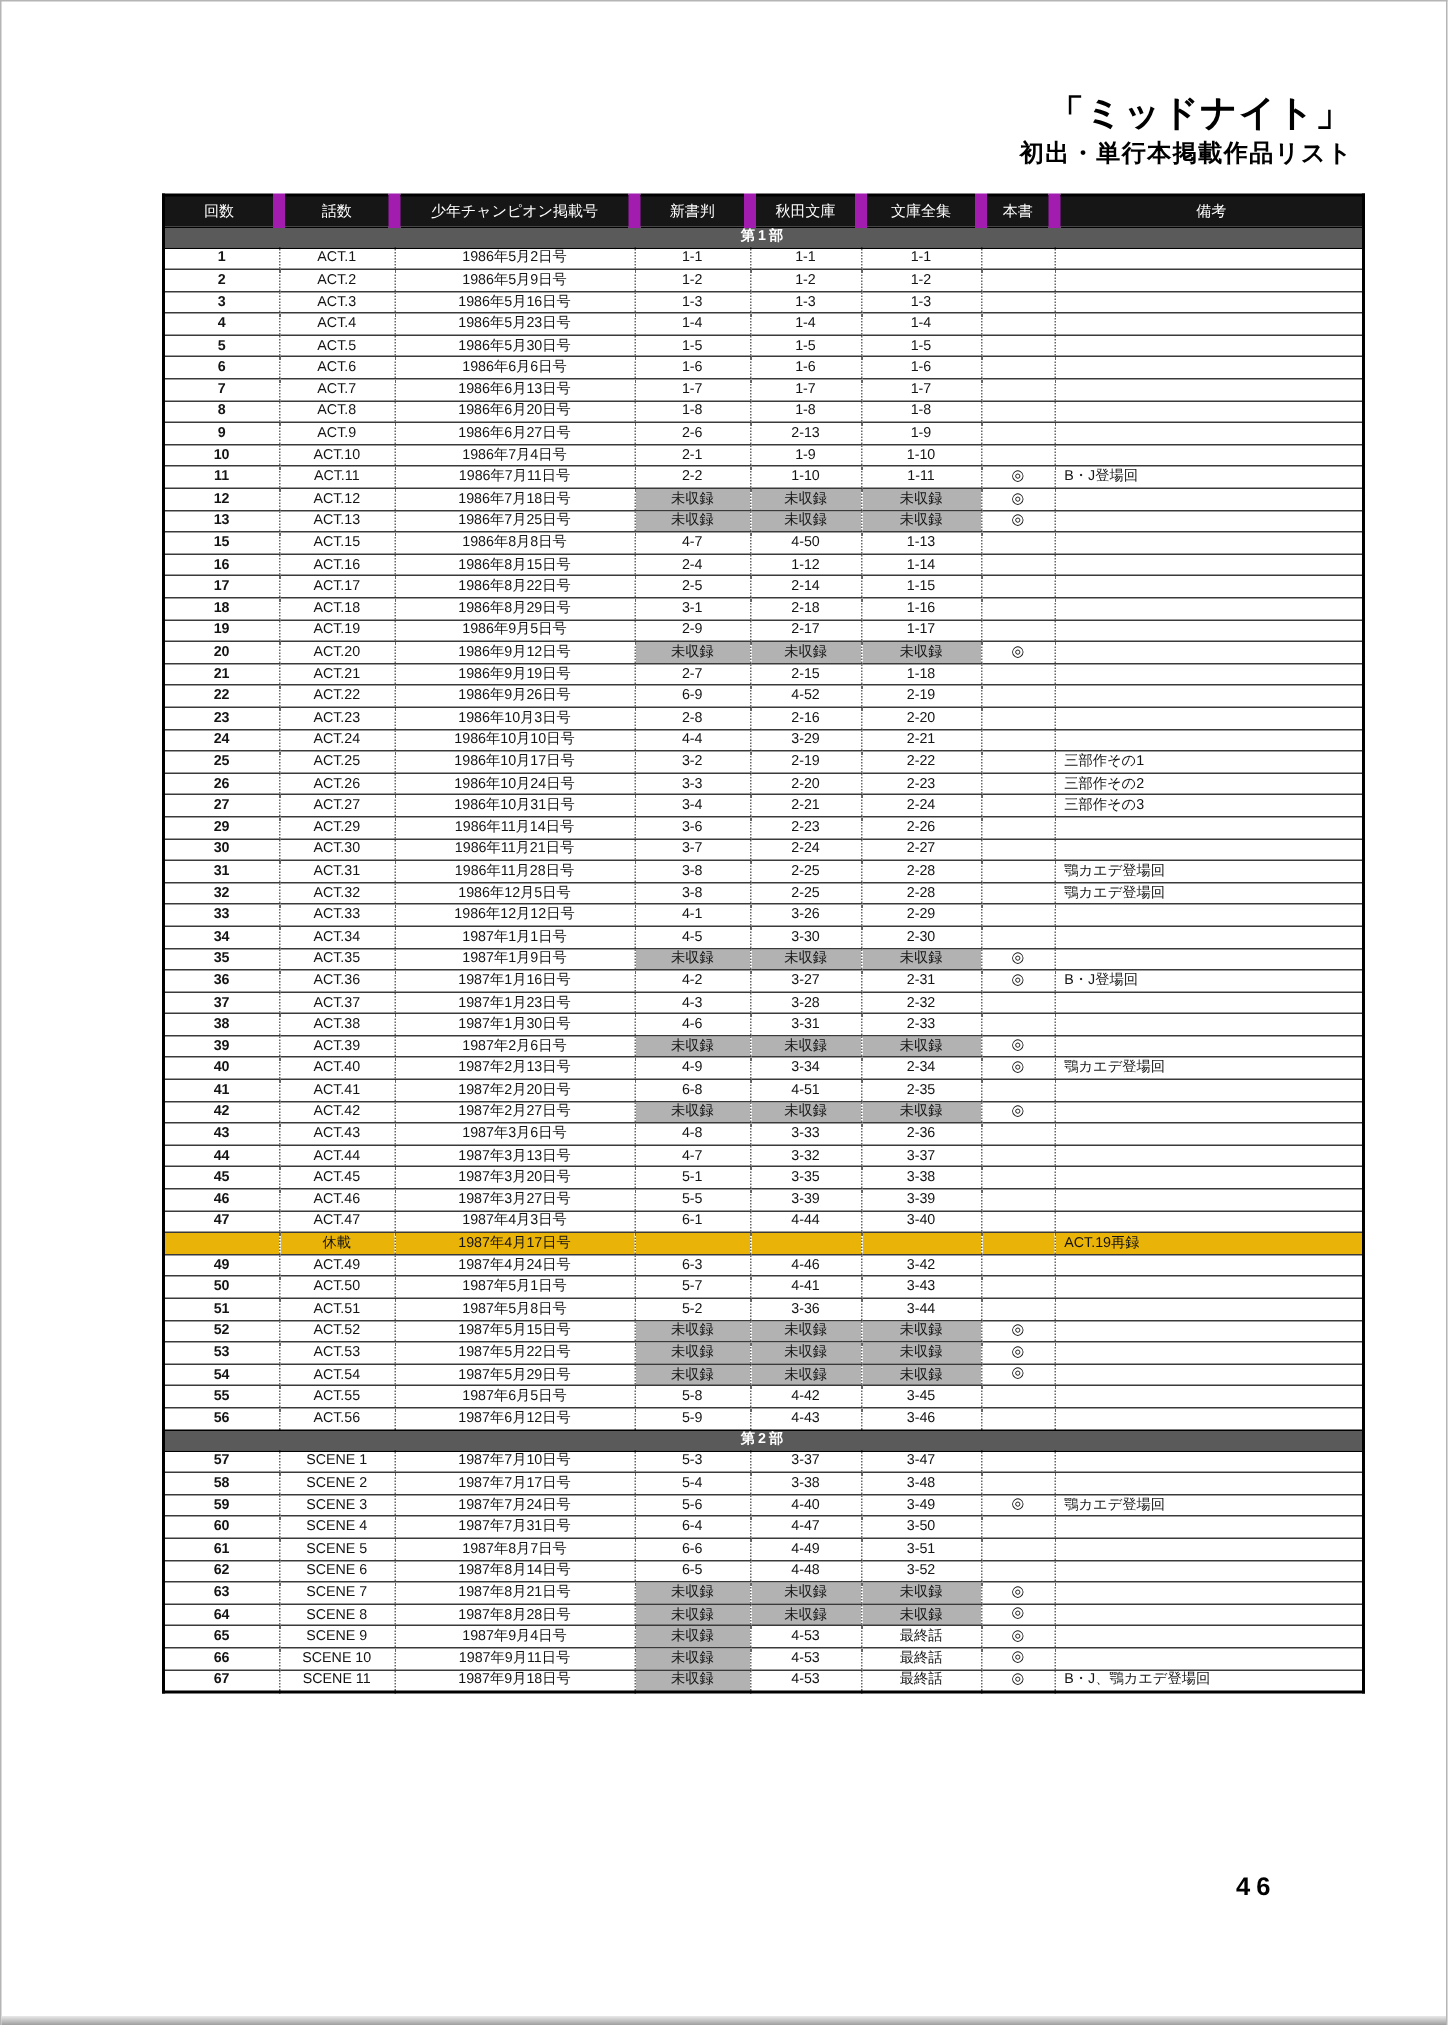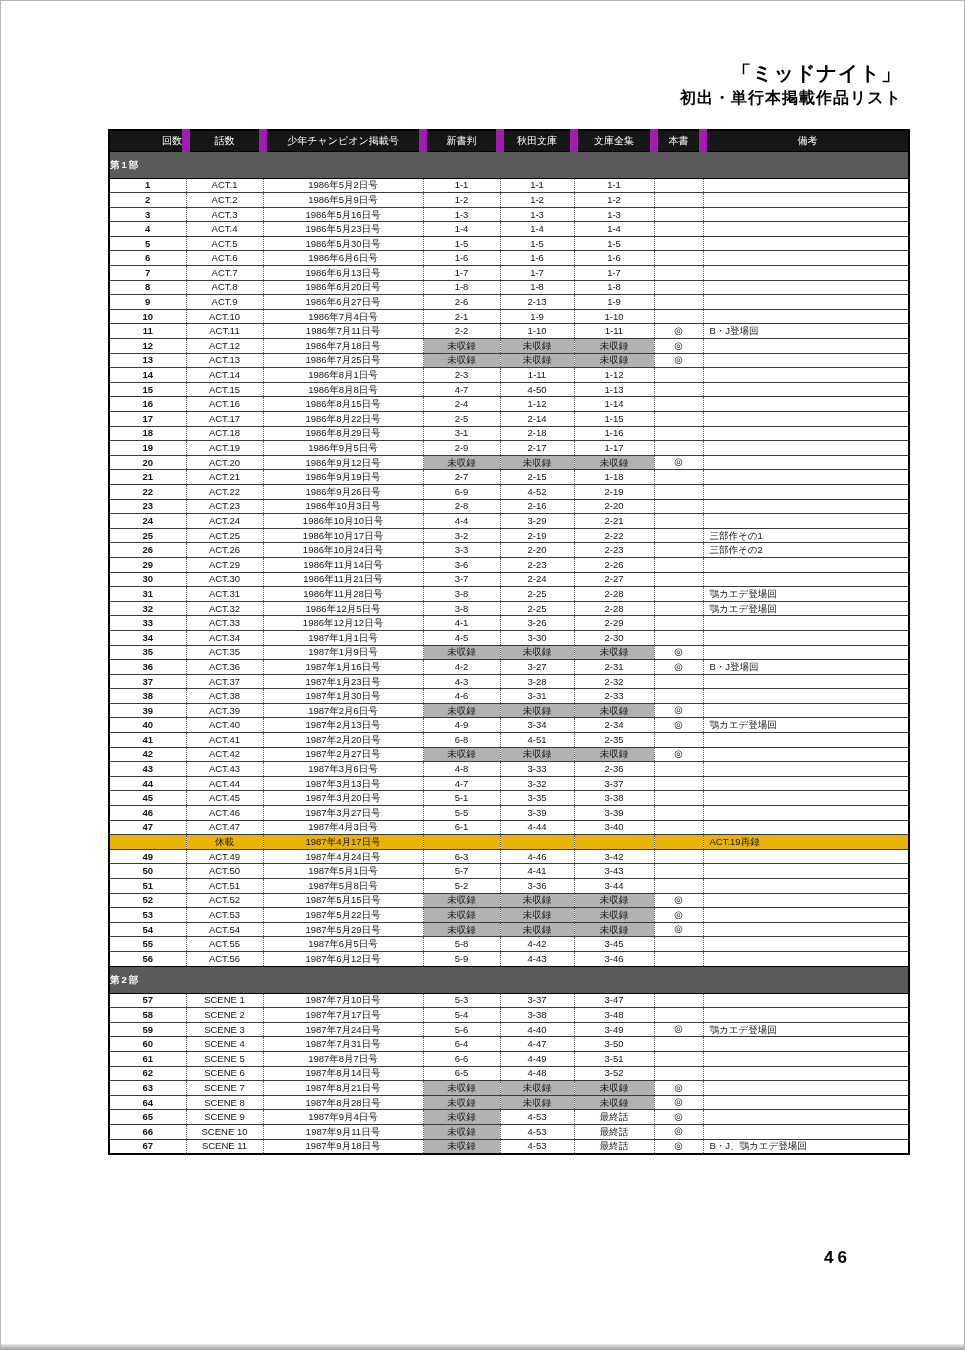--- a/index.html
+++ b/index.html
@@ -13,21 +13,21 @@
     border:1px solid #b5b5b5; border-bottom:none;
   }
   .page-bottom-shadow {
     position:absolute; left:0; right:0; bottom:0; height:6px;
     background:linear-gradient(#e9e9e9,#9f9f9f);
   }
   .title-block {
     position:absolute; top:60px; right:62px; text-align:right;
     font-weight:bold; color:#000; line-height:1.25; letter-spacing:1px;
   }
-  .title-line1 { font-size:20px; }
+  .title-line1 { font-size:24px; }
   .title-line2 { font-size:16px; margin-top:2px; }
 
   table.pub {
     position:absolute; left:107px; top:128px; width:800px;
     border-collapse:collapse; table-layout:fixed;
     border:2px solid #000;
   }
   table.pub col.c0 { width:77px; }
   table.pub col.c1 { width:77px; }
   table.pub col.c2 { width:160px; }
@@ -35,25 +35,25 @@
   table.pub col.c4 { width:74px; }
   table.pub col.c5 { width:80px; }
   table.pub col.c6 { width:49px; }
   table.pub col.c7 { width:206px; }
 
   thead th {
     background:#161616; color:#fff; font-weight:normal;
     font-size:10px; height:21px; padding:0; text-align:center;
     border-left:8px solid #a21caf;
   }
-  thead th:first-child { border-left:none;text-align:right; }
+  thead th:first-child { border-left:none; }
 
   tr.section td {
-    background:#5a5a5a; color:#fff; font-size:9.5px; height:27px;
-    text-align:left; padding:0; border-top:1px solid #000;
+    background:#5a5a5a; color:#fff; font-size:9.5px; height:14px;
+    text-align:center; padding:0; border-top:1px solid #000;
     border-bottom:1px solid #000; letter-spacing:2px;
   }
 
   tbody td {
     font-size:9.5px; color:#141414; text-align:center; height:14.6px;
     padding:0 2px; line-height:1.05; white-space:nowrap; overflow:hidden;
     border-top:1px solid #3a3a3a; border-left:1px dotted #666;
     background:#fff;
   }
   tbody td:first-child { border-left:none; font-weight:bold; }
@@ -227,30 +227,20 @@
           <td>13</td>
           <td>ACT.13</td>
           <td>1986年7月25日号</td>
           <td class="ni">未収録</td>
           <td class="ni">未収録</td>
           <td class="ni">未収録</td>
           <td class="mark">◎</td>
           <td class="remarks"></td>
         </tr>
         <tr>
-          <td>14</td>
-          <td>ACT.14</td>
-          <td>1986年8月1日号</td>
-          <td>2-3</td>
-          <td>1-11</td>
-          <td>1-12</td>
-          <td class="mark"></td>
-          <td class="remarks"></td>
-        </tr>
-        <tr>
           <td>15</td>
           <td>ACT.15</td>
           <td>1986年8月8日号</td>
           <td>4-7</td>
           <td>4-50</td>
           <td>1-13</td>
           <td class="mark"></td>
           <td class="remarks"></td>
         </tr>
         <tr>
@@ -355,20 +345,30 @@
         </tr>
         <tr>
           <td>26</td>
           <td>ACT.26</td>
           <td>1986年10月24日号</td>
           <td>3-3</td>
           <td>2-20</td>
           <td>2-23</td>
           <td class="mark"></td>
           <td class="remarks">三部作その2</td>
+        </tr>
+        <tr>
+          <td>27</td>
+          <td>ACT.27</td>
+          <td>1986年10月31日号</td>
+          <td>3-4</td>
+          <td>2-21</td>
+          <td>2-24</td>
+          <td class="mark"></td>
+          <td class="remarks">三部作その3</td>
         </tr>
         <tr>
           <td>29</td>
           <td>ACT.29</td>
           <td>1986年11月14日号</td>
           <td>3-6</td>
           <td>2-23</td>
           <td>2-26</td>
           <td class="mark"></td>
           <td class="remarks"></td>

